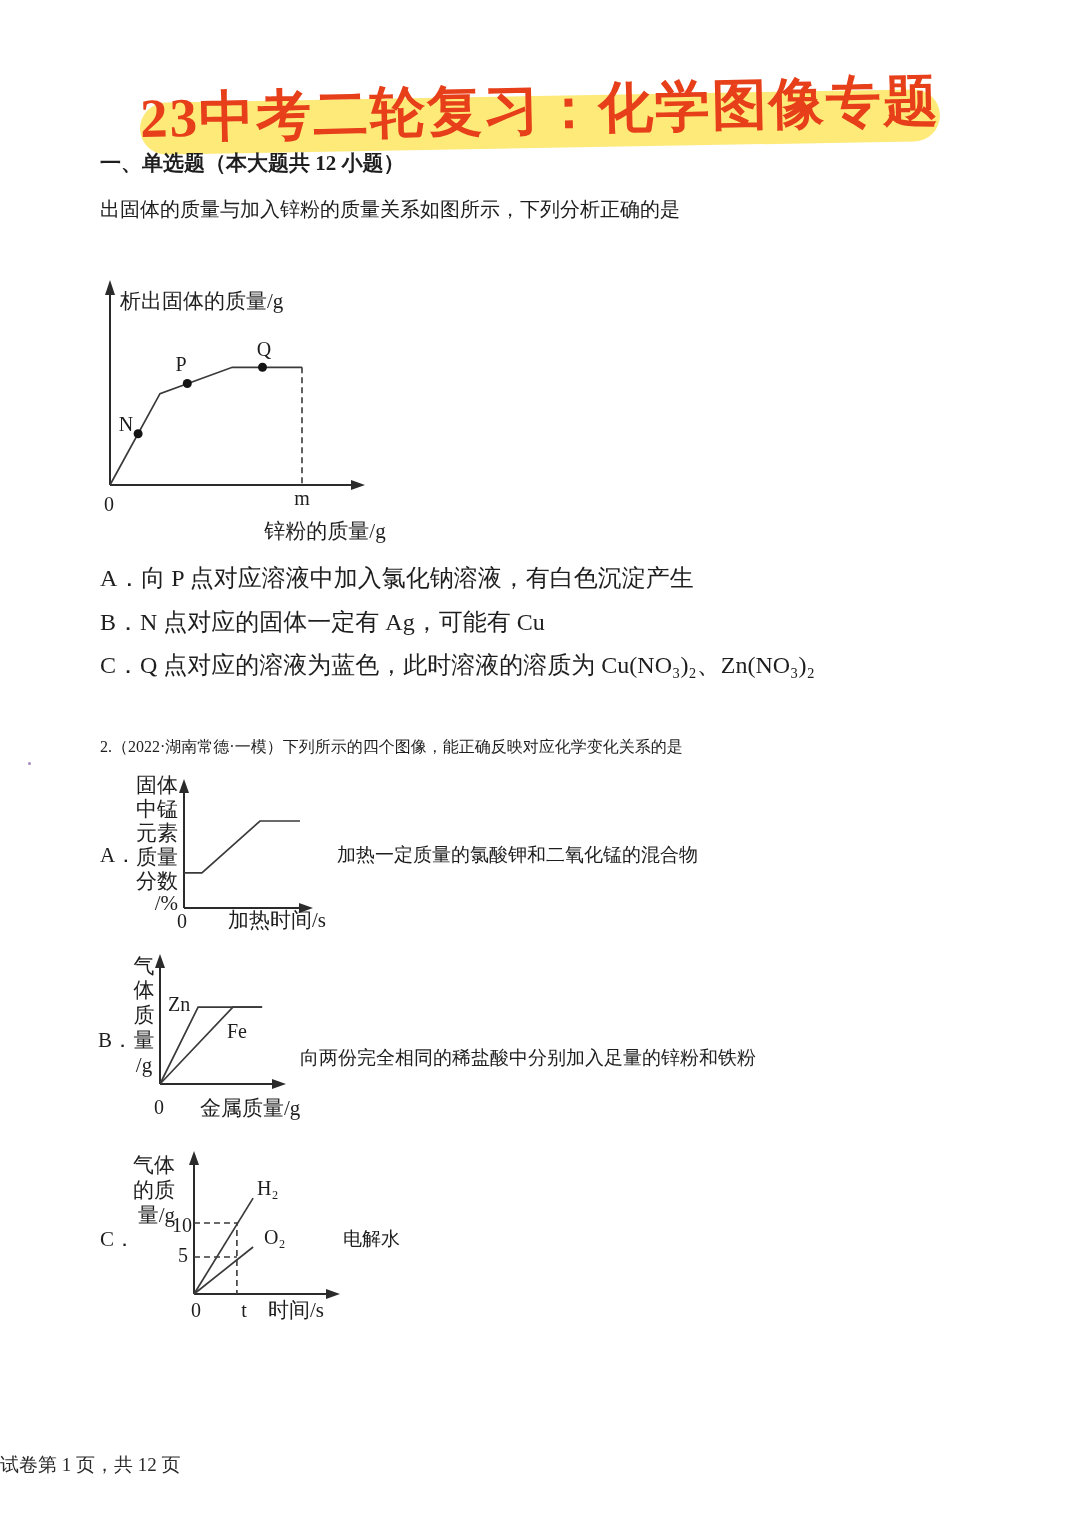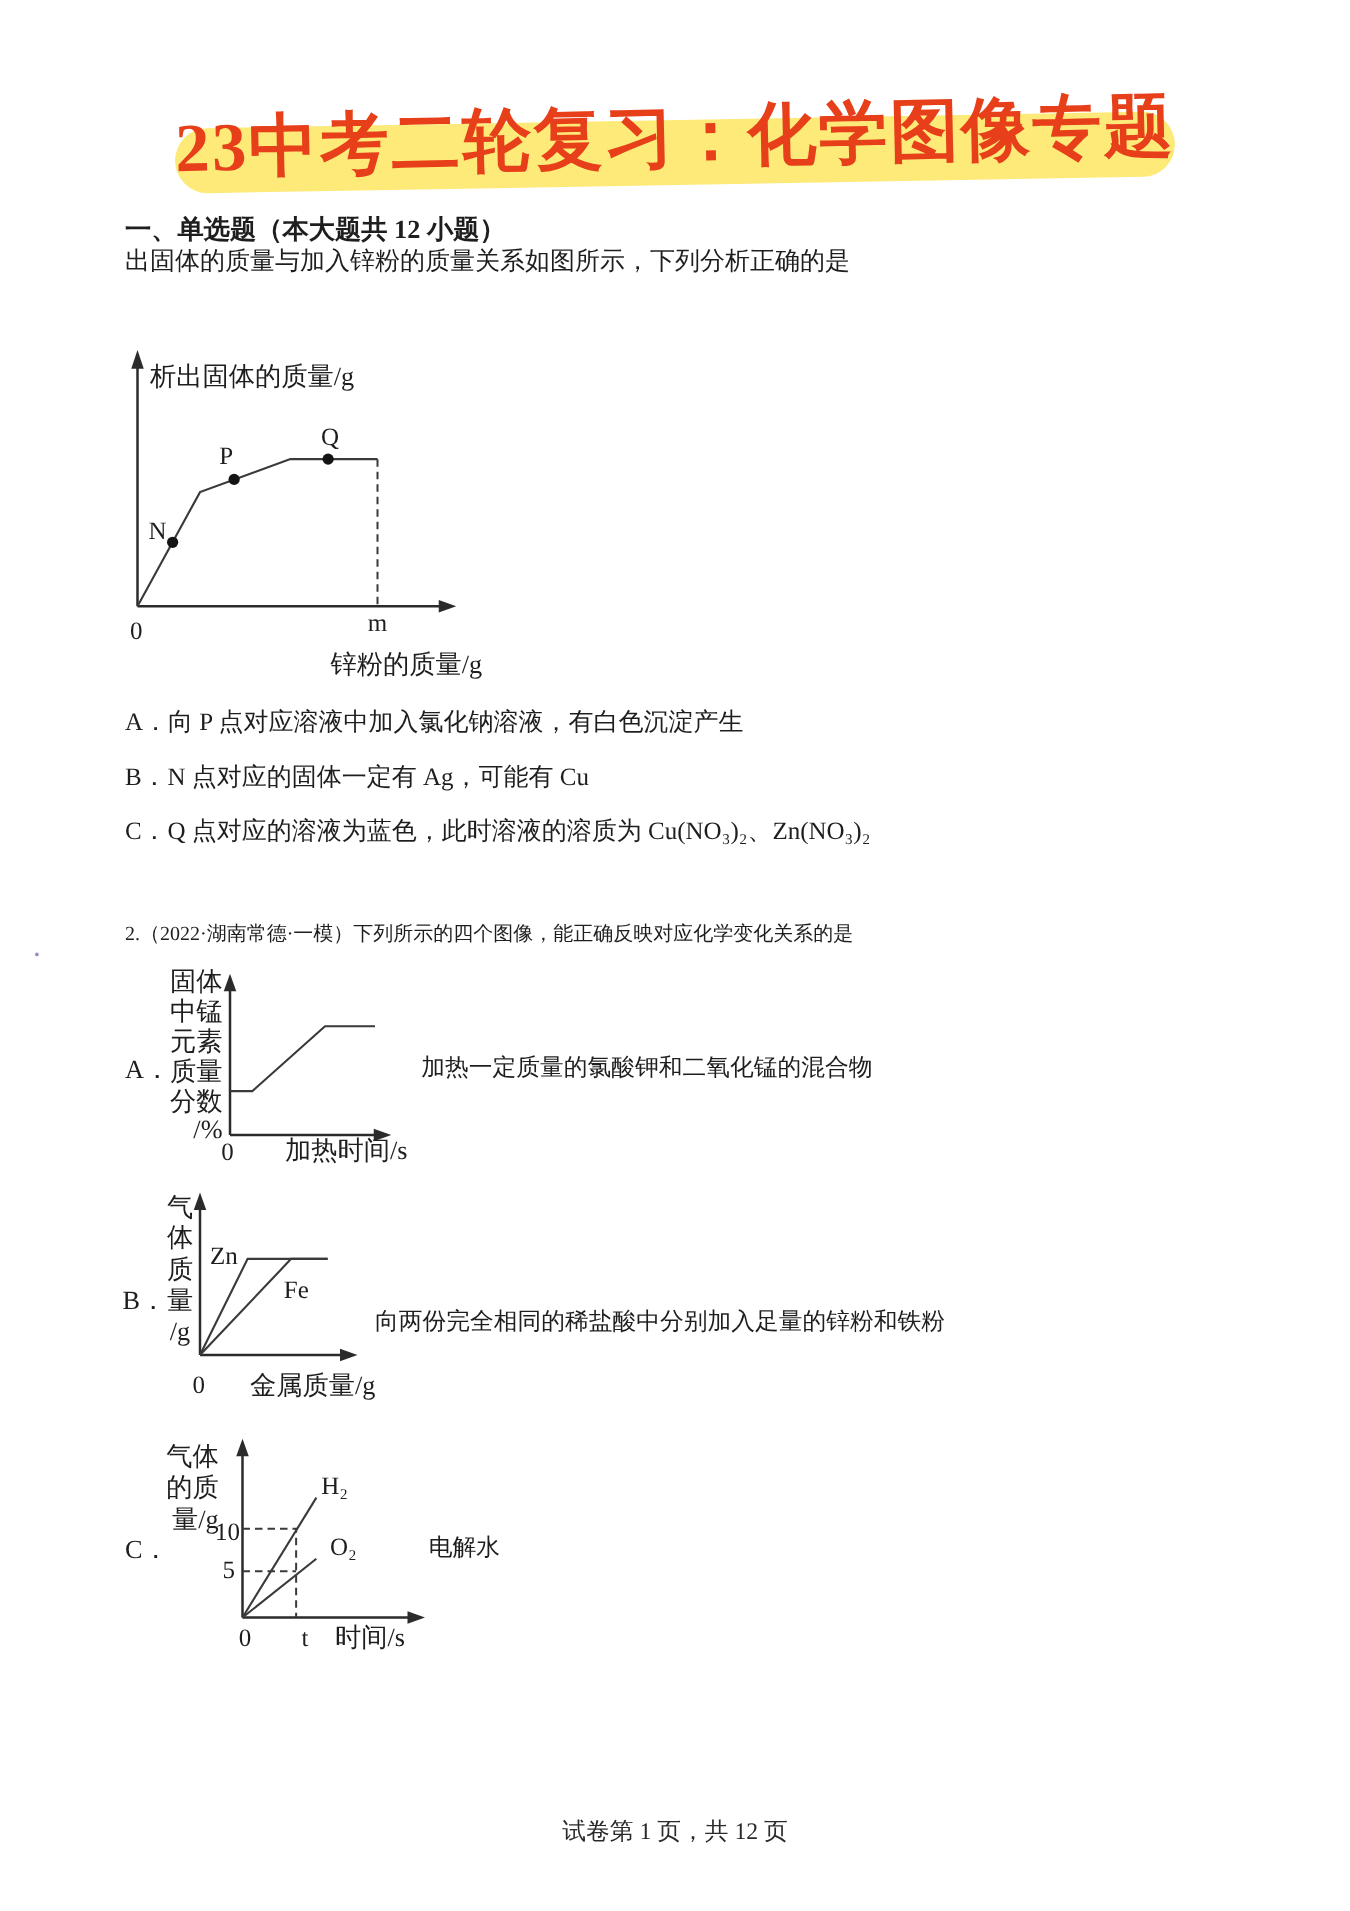--- a/index.html
+++ b/index.html
@@ -9,26 +9,26 @@
   .title-wrap{position:absolute;left:0;right:0;top:76px;text-align:center;}
   .title-hl{position:absolute;left:50%;top:20px;transform:translateX(-50%) rotate(-1deg);
             width:800px;height:52px;background:#fdea79;border-radius:26px;}
   .title-text{position:relative;display:inline-block;margin:0;font-size:55px;line-height:1.25;
               font-weight:bold;color:#e63f1a;letter-spacing:2px;transform:rotate(-1.3deg);}
   
   .abs{position:absolute;}
   .heading{font-size:21px;font-weight:bold;}
   .stem{width:878px;font-size:20px;line-height:43.5px;}
   .stem .just{text-align:justify;text-align-last:justify;}
-  .opt-list{font-size:20px;}
+  .opt-list{font-size:24px;}
   .opt-row{height:43.5px;line-height:43.5px;white-space:nowrap;}
   .opt-label{display:inline-block;min-width:34px;}
   .q2-letter{font-size:21px;line-height:24px;}
   .desc{font-size:19px;line-height:24px;white-space:nowrap;}
-  .footer{position:absolute;left:0;right:0;top:1452px;text-align:center;font-size:19px;color:#2a2a2a;}
+  .footer{position:absolute;left:0;right:0;top:1452px;font-size:19px;color:#2a2a2a;}
   .ink-dot{position:absolute;left:28px;top:762px;width:3px;height:3px;border-radius:50%;
            background:#8d6cab;opacity:.8;}
   
   svg{position:absolute;overflow:visible;}
   svg text{font-family:"Liberation Serif","DejaVu Serif",serif;fill:#1e1e1e;}
   .t21{font-size:21px;}
   .t20{font-size:20px;}
   .axis{stroke:#2b2b2b;stroke-width:2;fill:none;}
   .curve{stroke:#3a3a3a;stroke-width:1.7;fill:none;}
   .dash{stroke:#3a3a3a;stroke-width:1.6;fill:none;stroke-dasharray:6 4;}
@@ -38,21 +38,21 @@
 </head>
 <body>
 
 <div class="page">
 
   <div class="title-wrap">
     <span class="title-hl"></span>
     <h1 class="title-text">23中考二轮复习：化学图像专题</h1>
   </div>
 
-  <div class="abs heading" style="left:100px;top:169px;font-family:Liberation Serif, serif;">一、单选题（本大题共 12 小题）</div>
+  <div class="abs heading" style="left:100px;top:149px;font-family:Liberation Serif, serif;">一、单选题（本大题共 12 小题）</div>
 
   <div class="abs stem" style="left:100px;top:188px;">
     <div>出固体的质量与加入锌粉的质量关系如图所示，下列分析正确的是</div>
   </div>
 
   <svg style="left:95px;top:278px;" width="310" height="272">
     <polygon class="arrow" points="15,2 10,17 20,17"></polygon>
     <polygon class="arrow" points="270,207 256,202 256,212"></polygon>
     <line class="axis" x1="15" y1="207" x2="15" y2="8"></line>
     <line class="axis" x1="15" y1="207" x2="262" y2="207"></line>

